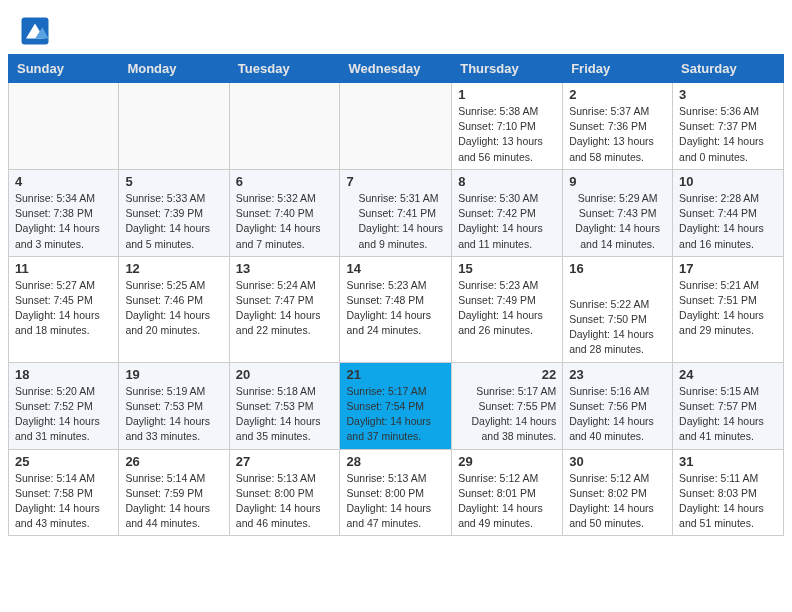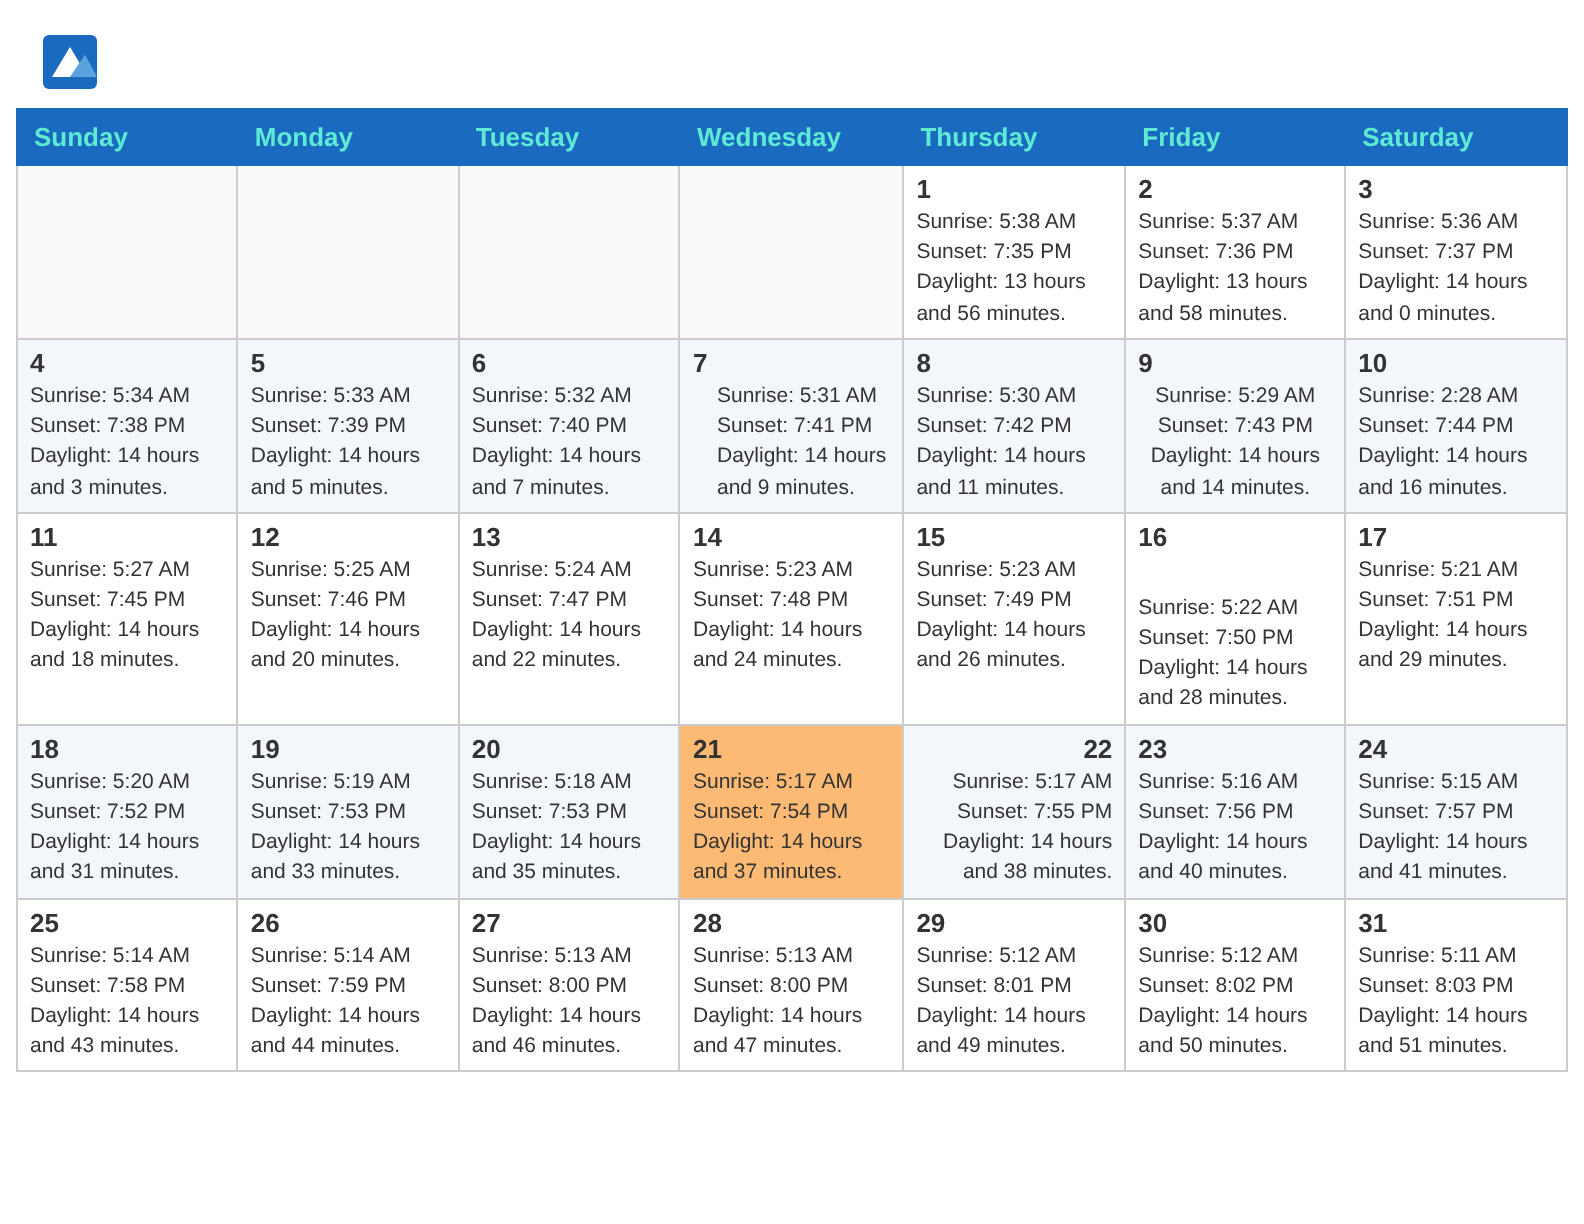--- a/index.html
+++ b/index.html
@@ -51,21 +51,21 @@
       font-size: 16px;
       color: #555;
     }
     .cal-table {
       width: calc(100% - 16px);
       margin: 0 8px 8px 8px;
       border-collapse: collapse;
     }
     .cal-table th {
       background: #1a6bbf;
-      color: #5eead4;
+      color: #e5e5e5;
       text-align: left;
       padding: 6px 8px;
       font-size: 13px;
       font-weight: bold;
       border: 1px solid #1a6bbf;
     }
     .cal-table td {
       vertical-align: top;
       border: 1px solid #ccc;
       padding: 4px 6px;
@@ -131,21 +131,21 @@
   </thead>
   <tbody id="cal-body">
   <tr>
         <td class="empty"></td>
         <td class="empty"></td>
         <td class="empty"></td>
         <td class="empty"></td>
         <td>
           <span class="day-num">1</span>
           <div class="day-info" style="white-space: pre-line;">Sunrise: 5:38 AM
-Sunset: 7:35 PM
+Sunset: 7:10 PM
 Daylight: 13 hours
 and 56 minutes.</div>
         </td>
         <td>
           <span class="day-num">2</span>
           <div class="day-info" style="white-space: pre-line;">Sunrise: 5:37 AM
 Sunset: 7:36 PM
 Daylight: 13 hours
 and 58 minutes.</div>
         </td>
@@ -274,21 +274,21 @@
 Daylight: 14 hours
 and 33 minutes.</div>
         </td>
         <td style="background: rgb(243, 247, 251);">
           <span class="day-num">20</span>
           <div class="day-info" style="white-space: pre-line;">Sunrise: 5:18 AM
 Sunset: 7:53 PM
 Daylight: 14 hours
 and 35 minutes.</div>
         </td>
-        <td style="background: #fdba74;">
+        <td style="background: #0ea5e9;">
           <span class="day-num">21</span>
           <div class="day-info" style="white-space: pre-line;">Sunrise: 5:17 AM
 Sunset: 7:54 PM
 Daylight: 14 hours
 and 37 minutes.</div>
         </td>
         <td style="background: rgb(243, 247, 251); text-align: right;">
           <span class="day-num">22</span>
           <div class="day-info" style="white-space: pre-line;">Sunrise: 5:17 AM
 Sunset: 7:55 PM

